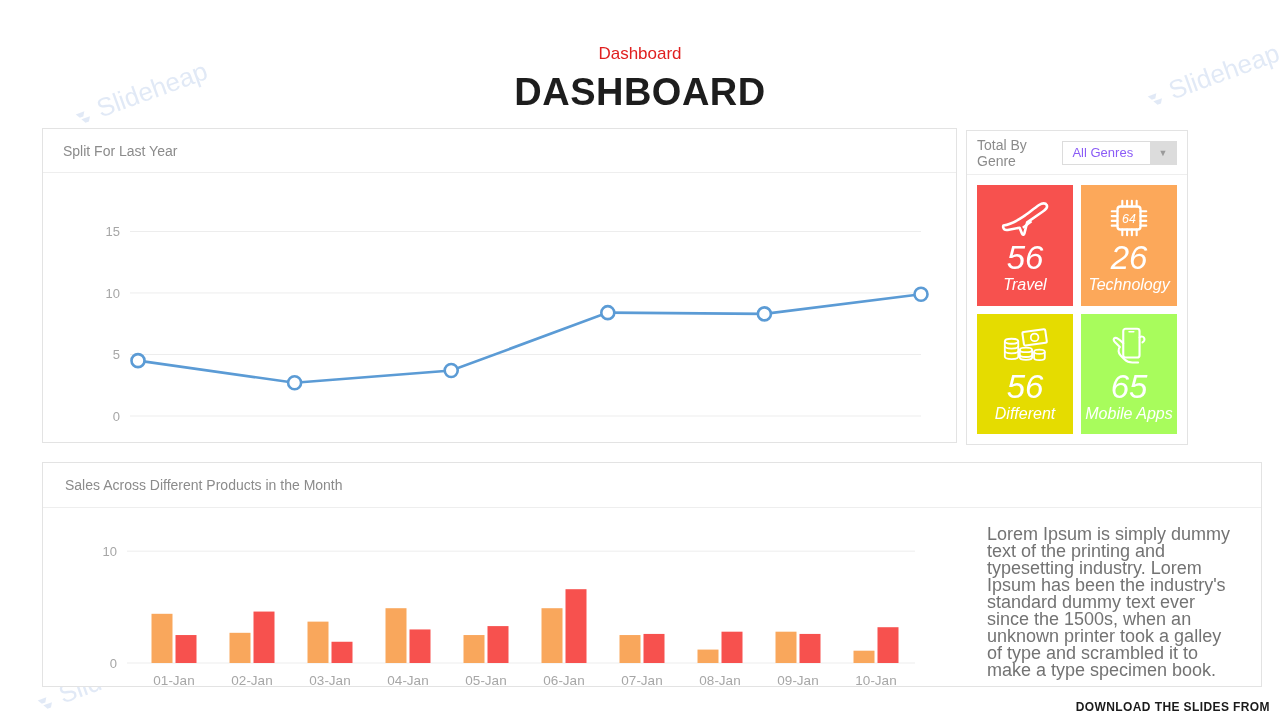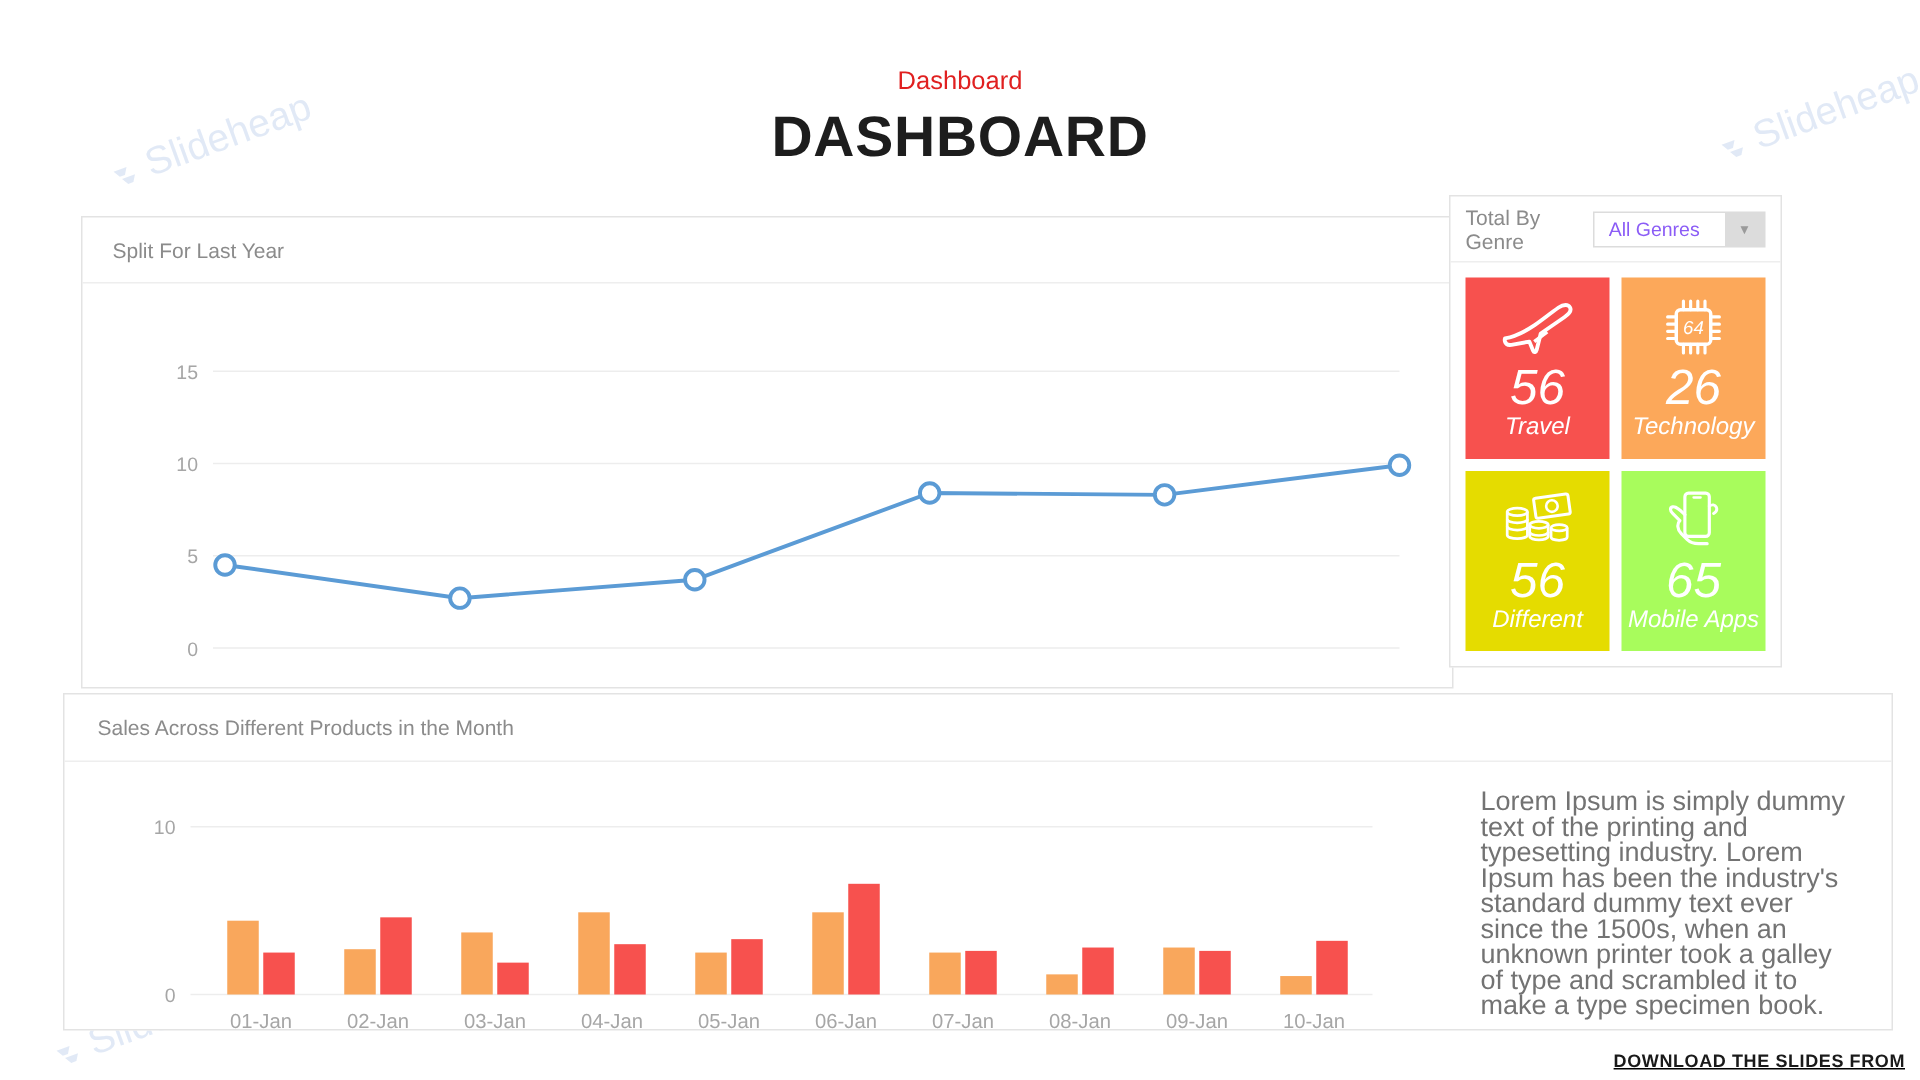--- a/index.html
+++ b/index.html
@@ -53,21 +53,21 @@
   }
   .panel-hd {
     border-bottom: 1px solid #eee;
     color: #8b8b8b;
     font-size: 14px;
     display: flex;
     align-items: center;
     justify-content: space-between;
   }
 
-  #panel-line { left: 42px;  top: 144px; width: 915px; height: 315px; margin-left: 12px; }
+  #panel-line { left: 42px;  top: 128px; width: 915px; height: 315px; }
   #panel-line .panel-hd { height: 44px; padding: 0 20px; }
   #panel-genre { left: 966px; top: 130px; width: 222px; height: 315px; }
   #panel-genre .panel-hd { height: 44px; padding: 0 10px; }
   #panel-bars { left: 42px;  top: 462px; width: 1220px; height: 225px; }
   #panel-bars .panel-hd { height: 45px; padding: 0 22px; }
 
   
   .chart-area { position: relative; width: 100%; height: calc(100% - 44px); }
 
   
@@ -104,21 +104,21 @@
   .bars-body { display: flex; height: calc(100% - 45px); }
   .bars-left { position: relative; width: 920px; }
   .bars-right {
     flex: 1; padding: 18px 22px 0 24px;
     color: #737373; font-size: 18px; line-height: 17px;
   }
 
   
   .footer {
     position: absolute; right: 10px; bottom: 6px;
-    display: flex; align-items: center; gap: 32px; text-decoration: underline;
+    display: flex; align-items: center; gap: 32px;
   }
   .footer-txt {
     font-size: 12px; font-weight: bold; color: #1a1a1a; letter-spacing: .4px;
   }
   .brand { display: flex; align-items: center; gap: 5px; }
   .brand-slide { font-size: 27px; font-weight: bold; color: #1b2a4a; }
   .brand-heap  { font-size: 27px; font-weight: bold; color: #2f7de1; }
 </style>
 </head>
 <body>

